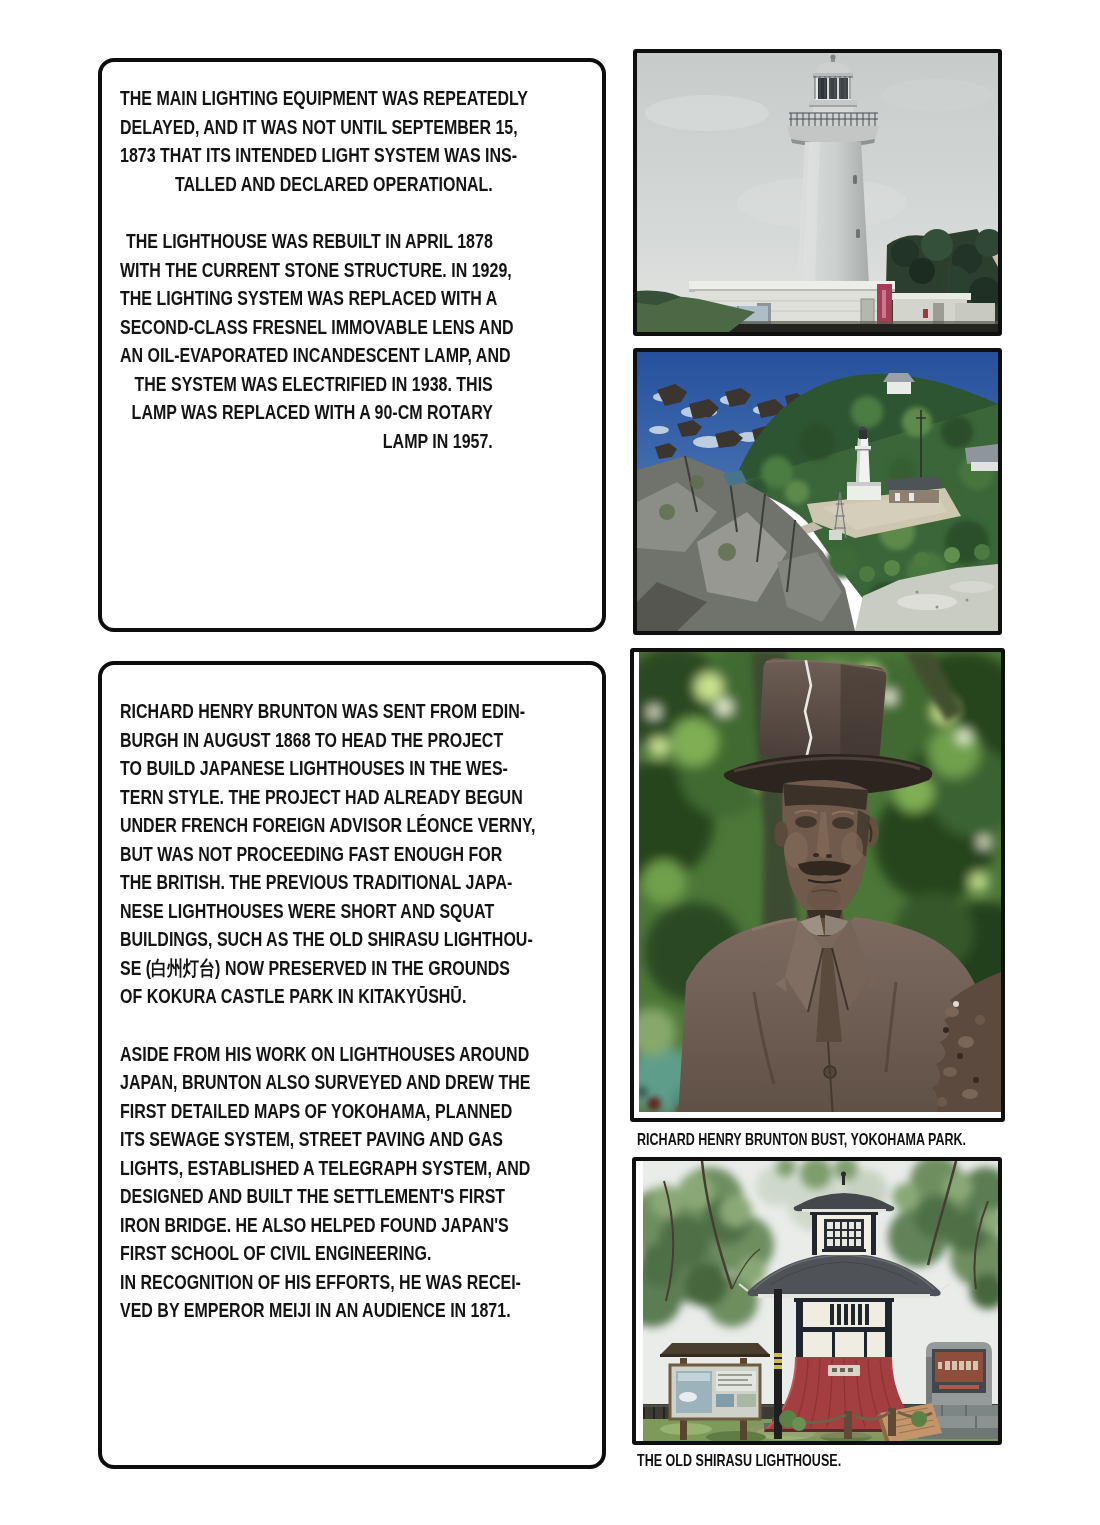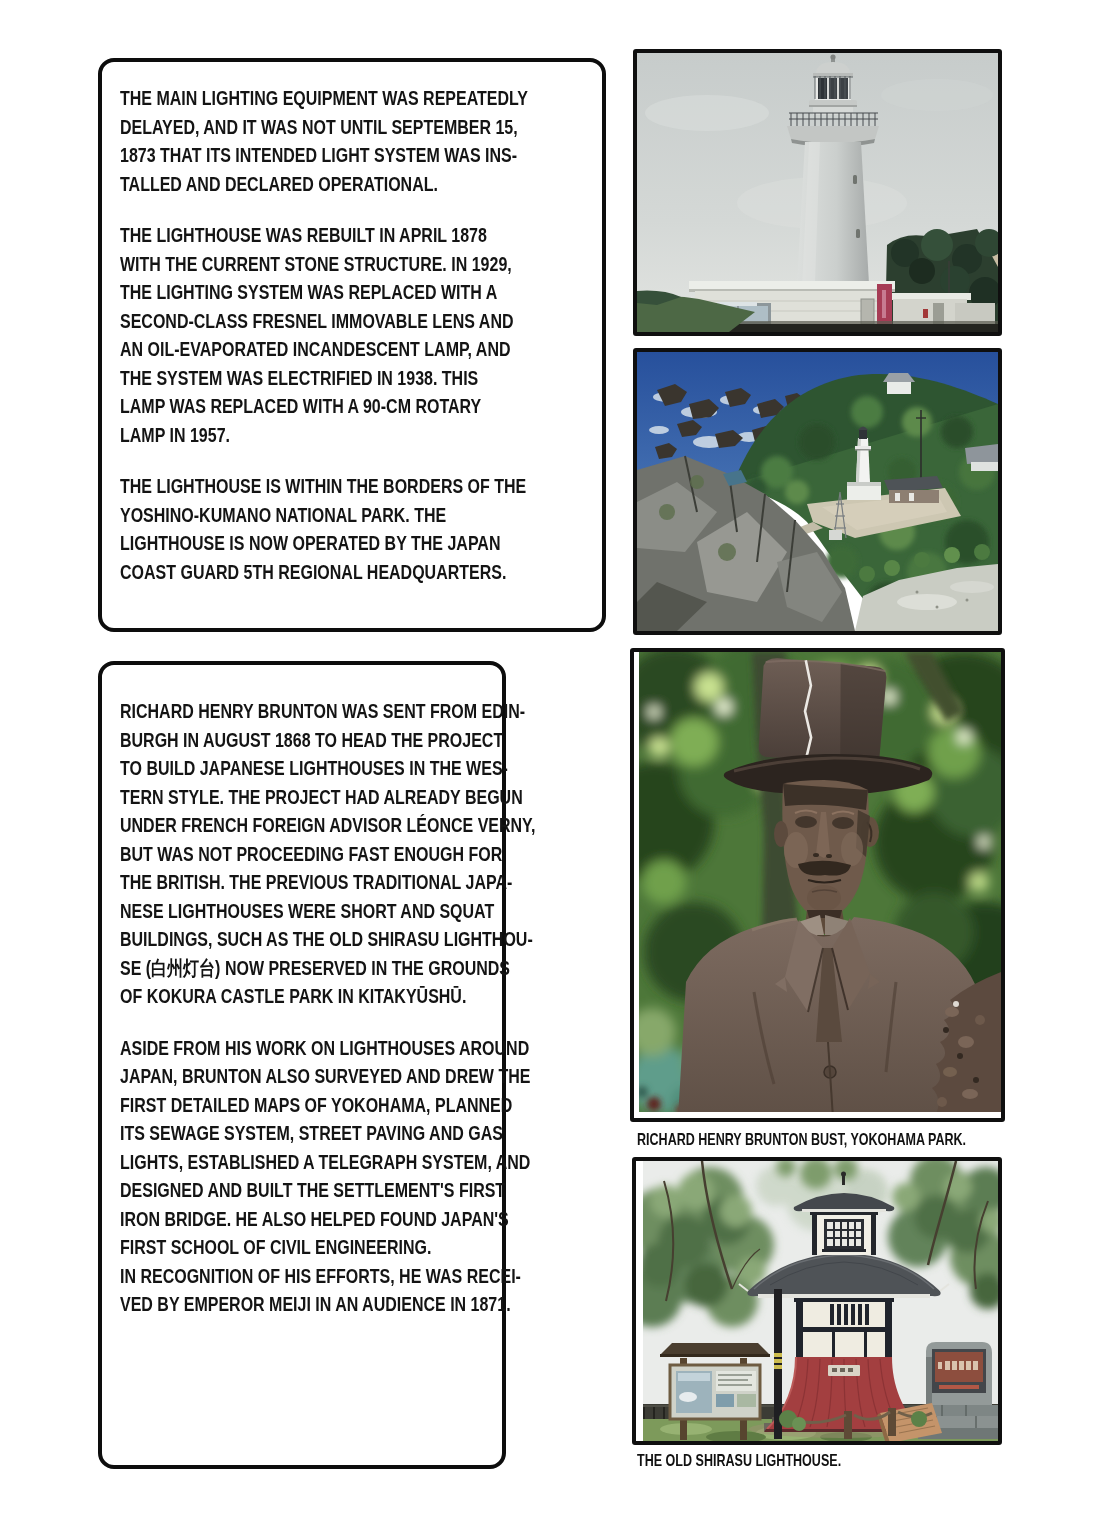--- a/index.html
+++ b/index.html
@@ -1,24 +1,24 @@
 <!DOCTYPE html>
 <html><head>
 <meta charset="utf-8">
 <style>
   html,body{margin:0;padding:0;background:#ffffff;}
   .page{position:relative;width:1100px;height:1525px;background:#ffffff;overflow:hidden;
         font-family:"Liberation Sans", sans-serif;}
   .speech-box{position:absolute;box-sizing:border-box;background:#ffffff;
         border:4px solid #0d0d0d;border-radius:16px;}
   .comic-text{font-weight:bold;color:#141414;font-size:20px;line-height:28.5px;}
-  .box1-pad{padding:22px 16px 0 18px;}
+  .box1-pad{padding:22px 16px 0 18px;text-align:right;}
   .box2-pad{padding:32px 16px 0 18px;}
   .tline{white-space:pre;transform:scaleX(0.80);transform-origin:0 50%;}
-  .para + .para{margin-top:23px;}
+  .para + .para{margin-top:29px;}
   .photo{position:absolute;box-sizing:border-box;border:4px solid #0f0f0f;border-radius:3px;
         background:#ffffff;overflow:hidden;}
   .photo svg{display:block;width:100%;height:100%;}
   .caption{position:absolute;font-weight:bold;color:#111111;font-size:16.5px;line-height:20px;
         white-space:pre;transform:scaleX(0.76);transform-origin:0 0;}
 </style>
 </head>
 <body>
 
 <div class="page">
@@ -33,29 +33,23 @@
       <div class="para">
         <div class="tline">THE LIGHTHOUSE WAS REBUILT IN APRIL 1878</div>
         <div class="tline">WITH THE CURRENT STONE STRUCTURE. IN 1929,</div>
         <div class="tline">THE LIGHTING SYSTEM WAS REPLACED WITH A</div>
         <div class="tline">SECOND-CLASS FRESNEL IMMOVABLE LENS AND</div>
         <div class="tline">AN OIL-EVAPORATED INCANDESCENT LAMP, AND</div>
         <div class="tline">THE SYSTEM WAS ELECTRIFIED IN 1938. THIS</div>
         <div class="tline">LAMP WAS REPLACED WITH A 90-CM ROTARY</div>
         <div class="tline">LAMP IN 1957.</div>
       </div>
-      <div class="para">
-        <div class="tline">THE LIGHTHOUSE IS WITHIN THE BORDERS OF THE</div>
-        <div class="tline">YOSHINO-KUMANO NATIONAL PARK. THE</div>
-        <div class="tline">LIGHTHOUSE IS NOW OPERATED BY THE JAPAN</div>
-        <div class="tline">COAST GUARD 5TH REGIONAL HEADQUARTERS.</div>
-      </div>
     </div>
 
-  <div class="speech-box box2-pad comic-text" style="left:98px;top:661px;width:408px;height:808px;">
+  <div class="speech-box box2-pad comic-text" style="left:98px;top:661px;width:508px;height:808px;">
       <div class="para">
         <div class="tline">RICHARD HENRY BRUNTON WAS SENT FROM EDIN-</div>
         <div class="tline">BURGH IN AUGUST 1868 TO HEAD THE PROJECT</div>
         <div class="tline">TO BUILD JAPANESE LIGHTHOUSES IN THE WES-</div>
         <div class="tline">TERN STYLE. THE PROJECT HAD ALREADY BEGUN</div>
         <div class="tline">UNDER FRENCH FOREIGN ADVISOR LÉONCE VERNY,</div>
         <div class="tline">BUT WAS NOT PROCEEDING FAST ENOUGH FOR</div>
         <div class="tline">THE BRITISH. THE PREVIOUS TRADITIONAL JAPA-</div>
         <div class="tline">NESE LIGHTHOUSES WERE SHORT AND SQUAT</div>
         <div class="tline">BUILDINGS, SUCH AS THE OLD SHIRASU LIGHTHOU-</div>

